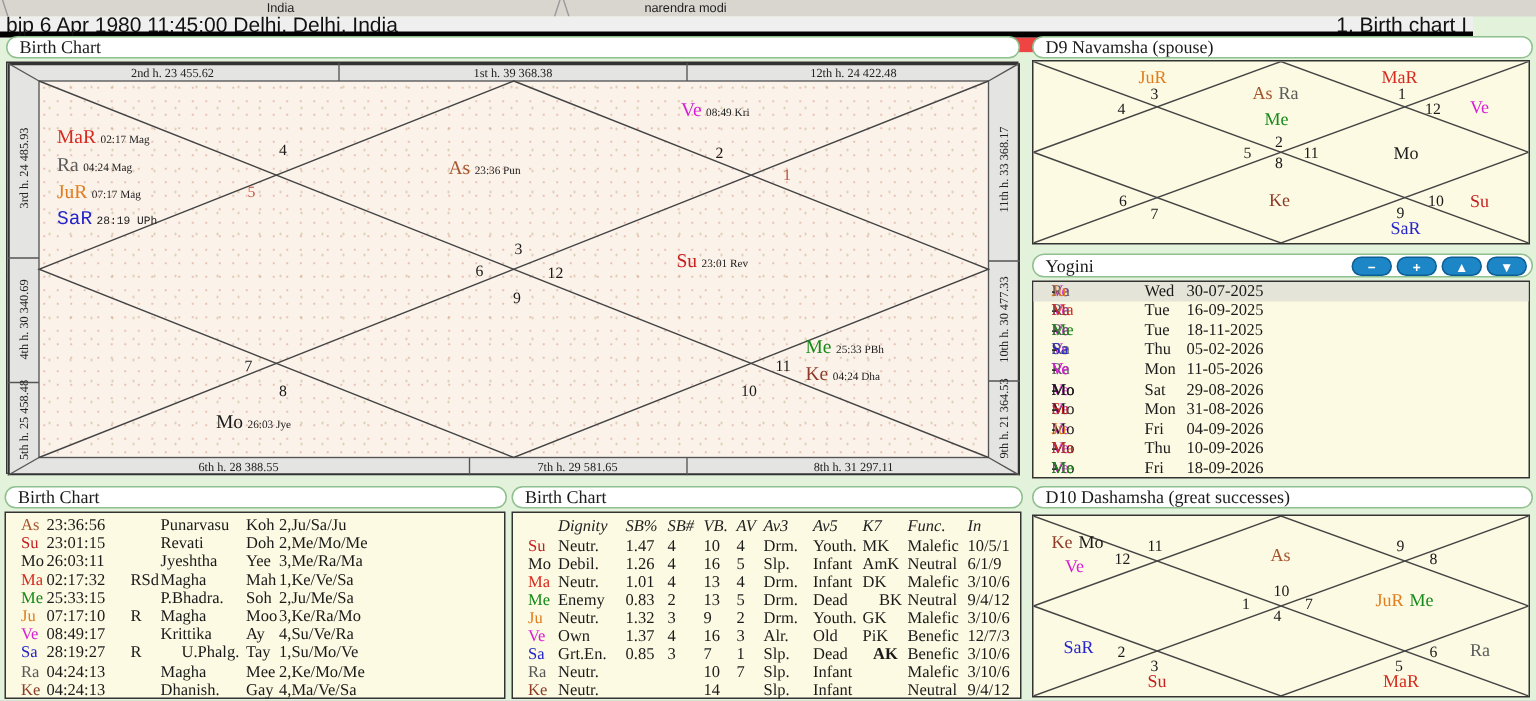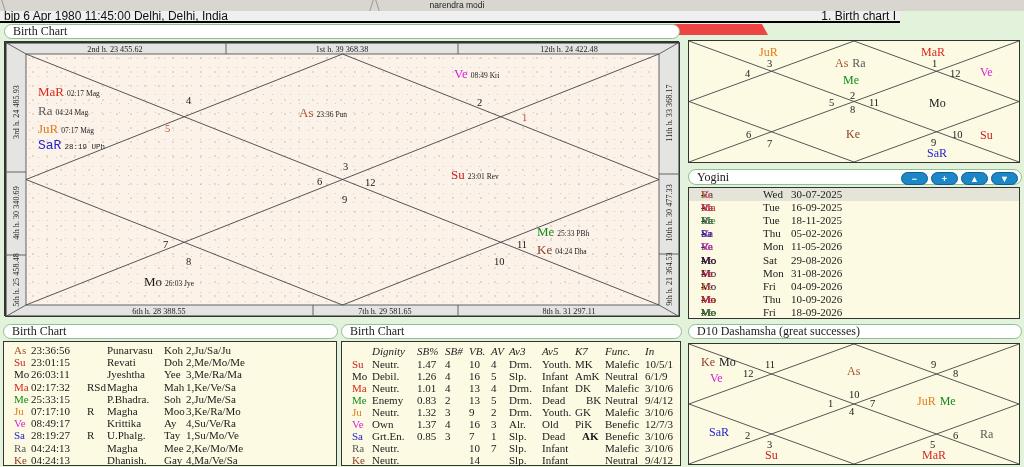--- a/index.html
+++ b/index.html
@@ -4,23 +4,23 @@
 <style>
   html,body{margin:0;padding:0;background:#cfcfcf;}
   .screen{position:relative;width:1024px;height:467px;overflow:hidden;
           background:#e3f2da;font-family:"Liberation Serif","DejaVu Serif",serif;}
   
   .tabbar{position:absolute;left:0;top:0;width:1024px;height:11px;background:#d9d6d0;
           font-family:"Liberation Sans","DejaVu Sans",sans-serif;font-size:8.5px;color:#222;}
   .tab{position:absolute;top:0;height:11px;line-height:11px;text-align:center;}
   .tab.active{background:#ef4444;clip-path:polygon(0 100%,6px 0,calc(100% - 6px) 0,100% 100%);margin-top:24px;}
   .tabsep{position:absolute;top:0;width:1px;height:11px;background:#9a9a9a;}
-  .statusbar{position:absolute;left:0;top:11px;width:900px;height:10px;background:#efefef;
-             border-bottom:2px solid #000000;font-family:"Liberation Sans","DejaVu Sans",sans-serif;
-             font-size:12px;color:#111;line-height:10px;}
+  .statusbar{position:absolute;left:0;top:11px;width:982px;height:10px;background:#efefef;
+             border-bottom:4px solid #000000;font-family:"Liberation Sans","DejaVu Sans",sans-serif;
+             font-size:14px;color:#111;line-height:10px;}
   .statusbar .lft{position:absolute;left:4px;top:0;}
   .statusbar .rgt{position:absolute;right:4px;top:0;}
   
   .ptitle{position:absolute;height:13px;line-height:13px;background:#fff;border:1px solid #8fc08f;
           border-radius:8px;padding-left:8px;font-size:12px;color:#1a1a1a;white-space:nowrap;}
   
   .chartbox{position:absolute;border:1px solid #333;box-sizing:border-box;}
   .chartbox.speckle{background-color:#fbf2e9;
      background-image:radial-gradient(circle,rgba(214,140,125,.5) .6px,transparent 1px),
                       radial-gradient(circle,rgba(186,166,120,.45) .6px,transparent 1px);
@@ -48,20 +48,21 @@
   .trow span{position:absolute;white-space:nowrap;}
   .thead span{font-style:italic;color:#222;}
   .vtx{font-size:8.2px;}
 </style>
 </head>
 <body>
 
 <div class="screen">
 
   <div class="tabbar">
+    <div class="tab" style="left:0;width:374px;">India</div>
     <div class="tab" style="left:374px;width:166px;">narendra modi</div>
     <div class="tab active" style="left:540px;width:228px;">bjp</div>
     <div class="tabsep" style="left:3px;transform:skewX(18deg);"></div>
     <div class="tabsep" style="left:371px;transform:skewX(-18deg);"></div>
     <div class="tabsep" style="left:377px;transform:skewX(18deg);"></div>
   </div>
 
   <div class="statusbar">
     <span class="lft">bjp 6 Apr 1980 11:45:00  Delhi, Delhi, India</span>
     <span class="rgt">1. Birth chart I</span>
@@ -121,20 +122,21 @@
       <div class="pl" style="left: 33px; top: 80px;"><span class="ab" style="color: rgb(224, 125, 30);">JuR</span><span class="sub">07:17 Mag</span></div>
       <div class="pl" style="left: 33px; top: 98px; font-family: Liberation Mono, monospace;"><span class="ab" style="color: rgb(36, 36, 200);">SaR</span><span class="sub">28:19 UPh</span></div>
       <div class="pl" style="left: 294px; top: 64px;"><span class="ab" style="color: rgb(165, 86, 46);">As</span><span class="sub">23:36 Pun</span></div>
       <div class="pl" style="left: 449px; top: 25px;"><span class="ab" style="color: rgb(216, 28, 216);">Ve</span><span class="sub">08:49 Kri</span></div>
       <div class="pl" style="left: 446px; top: 126px;"><span class="ab" style="color: rgb(196, 32, 32);">Su</span><span class="sub">23:01 Rev</span></div>
       <div class="pl" style="left: 532px; top: 183px;"><span class="ab" style="color: rgb(22, 138, 24);">Me</span><span class="sub">25:33 PBh</span></div>
       <div class="pl" style="left: 532px; top: 201px;"><span class="ab" style="color: rgb(141, 59, 40);">Ke</span><span class="sub">04:24 Dha</span></div>
       <div class="pl" style="left: 139px; top: 233px;"><span class="ab" style="color: rgb(26, 26, 26);">Mo</span><span class="sub">26:03 Jye</span></div>
     </div>
 
+  <div class="ptitle" style="left:688px;top:24px;width:324px;">D9 Navamsha  (spouse)</div>
   <div id="d9-chart" class="chartbox pale" style="left:688px;top:40px;width:332px;height:123px;">
       <svg width="330" height="121">
         <line x1="0" y1="0" x2="330" y2="121" stroke="#444" stroke-width="0.9"></line>
         <line x1="330" y1="0" x2="0" y2="121" stroke="#444" stroke-width="0.9"></line>
         <line x1="165" y1="0" x2="330" y2="60.5" stroke="#444" stroke-width="0.9"></line>
         <line x1="330" y1="60.5" x2="165" y2="121" stroke="#444" stroke-width="0.9"></line>
         <line x1="165" y1="121" x2="0" y2="60.5" stroke="#444" stroke-width="0.9"></line>
         <line x1="0" y1="60.5" x2="165" y2="0" stroke="#444" stroke-width="0.9"></line>
       </svg>
       <div class="house" style="left: 78px; top: 18px; color: rgb(26, 26, 26);">3</div>
@@ -332,21 +334,21 @@
         <span style="color: rgb(26, 26, 26); left: 27px;">08:49:17</span>
         <span style="color: rgb(26, 26, 26); left: 83px;"></span>
         <span style="color: rgb(26, 26, 26); left: 103px;">Krittika</span>
         <span style="color: rgb(26, 26, 26); left: 160px;">Ay</span>
         <span style="color: rgb(26, 26, 26); left: 182px;">4,Su/Ve/Ra</span>
       </div>
       <div class="trow" style="top: 87.4px;">
         <span style="color: rgb(36, 36, 200); left: 10px;">Sa</span>
         <span style="color: rgb(26, 26, 26); left: 27px;">28:19:27</span>
         <span style="color: rgb(26, 26, 26); left: 83px;">R</span>
-        <span style="color: rgb(26, 26, 26); left: 103px;">U.Phalg.</span>
+        <span style="color: rgb(26, 26, 26); left: 117px;">U.Phalg.</span>
         <span style="color: rgb(26, 26, 26); left: 160px;">Tay</span>
         <span style="color: rgb(26, 26, 26); left: 182px;">1,Su/Mo/Ve</span>
       </div>
       <div class="trow" style="top: 99.6px;">
         <span style="color: rgb(90, 90, 90); left: 10px;">Ra</span>
         <span style="color: rgb(26, 26, 26); left: 27px;">04:24:13</span>
         <span style="color: rgb(26, 26, 26); left: 83px;"></span>
         <span style="color: rgb(26, 26, 26); left: 103px;">Magha</span>
         <span style="color: rgb(26, 26, 26); left: 160px;">Mee</span>
         <span style="color: rgb(26, 26, 26); left: 182px;">2,Ke/Mo/Me</span>

